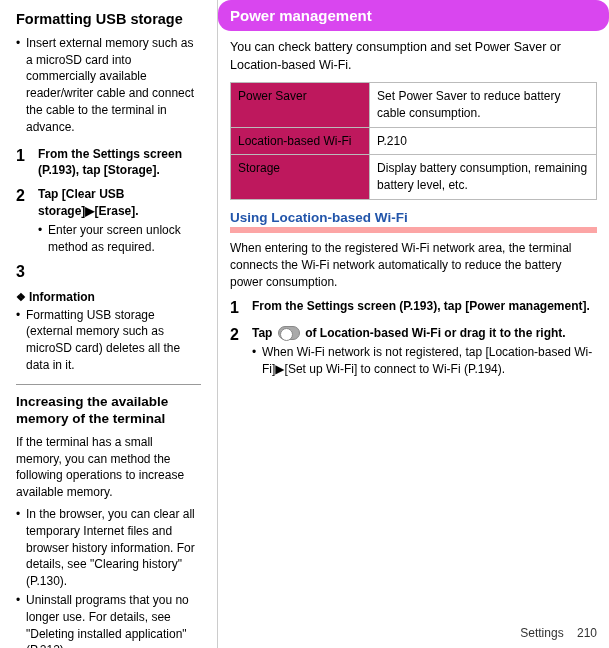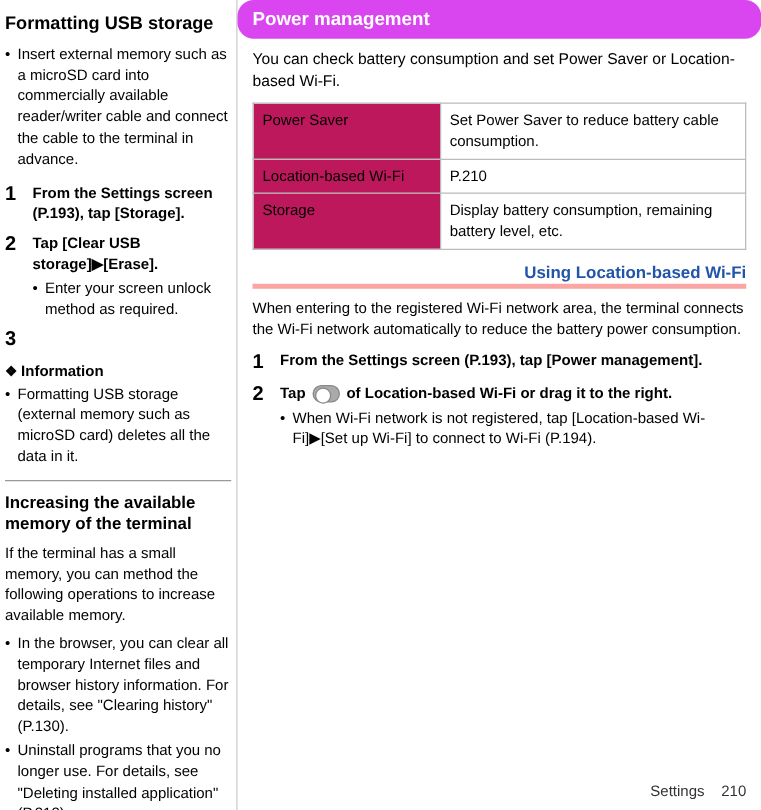--- a/index.html
+++ b/index.html
@@ -7,22 +7,22 @@
       width: 609px;
       height: 648px;
       font-family: Arial, sans-serif;
       font-size: 13px;
       background: #fff;
       overflow: hidden;
       display: flex;
     }
 
     .left-column {
-      width: 190px;
-      padding: 10px 4px;
+      width: 218px;
+      padding: 10px 16px;
       border-right: 1px solid #ccc;
       flex-shrink: 0;
     }
 
     .right-column {
       flex: 1;
       padding: 0;
     }
 
     
@@ -166,24 +166,23 @@
     .settings-table td:first-child {
       width: 38%;
       font-weight: normal;
       background: #be185d;
     }
 
     .section-heading {
       font-size: 13.5px;
       font-weight: bold;
       color: #2255aa;
-      border-bottom: 4px solid #fca5a5;
+      border-bottom: 6px solid #fca5a5;
       padding-bottom: 2px;
       margin-bottom: 7px;
-      text-align: right;
     }
 
     .section-body {
       font-size: 12px;
       line-height: 1.4;
       margin-bottom: 8px;
     }
 
     .right-step {
       display: flex;

